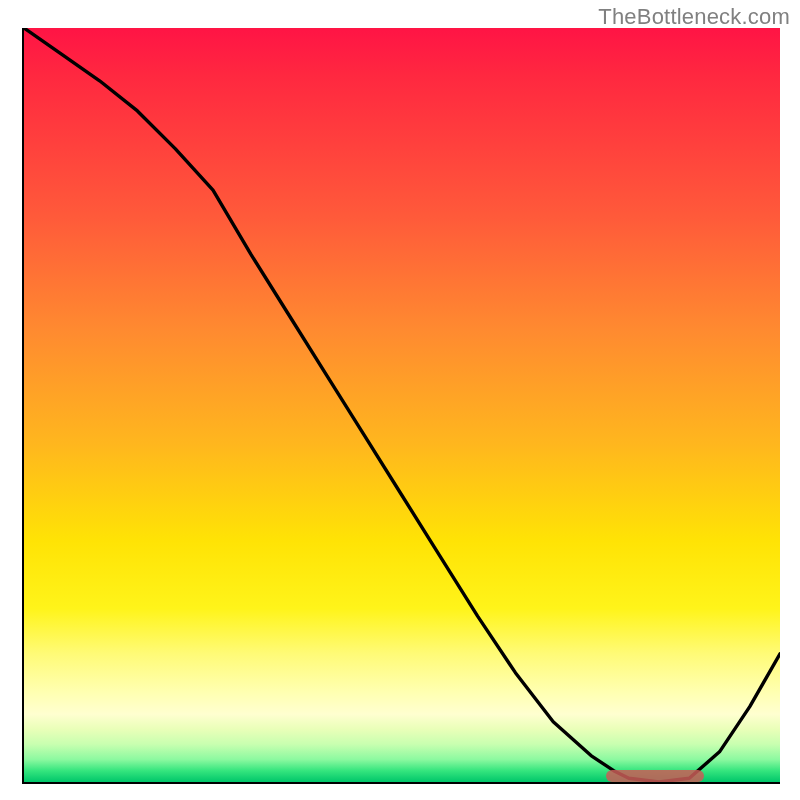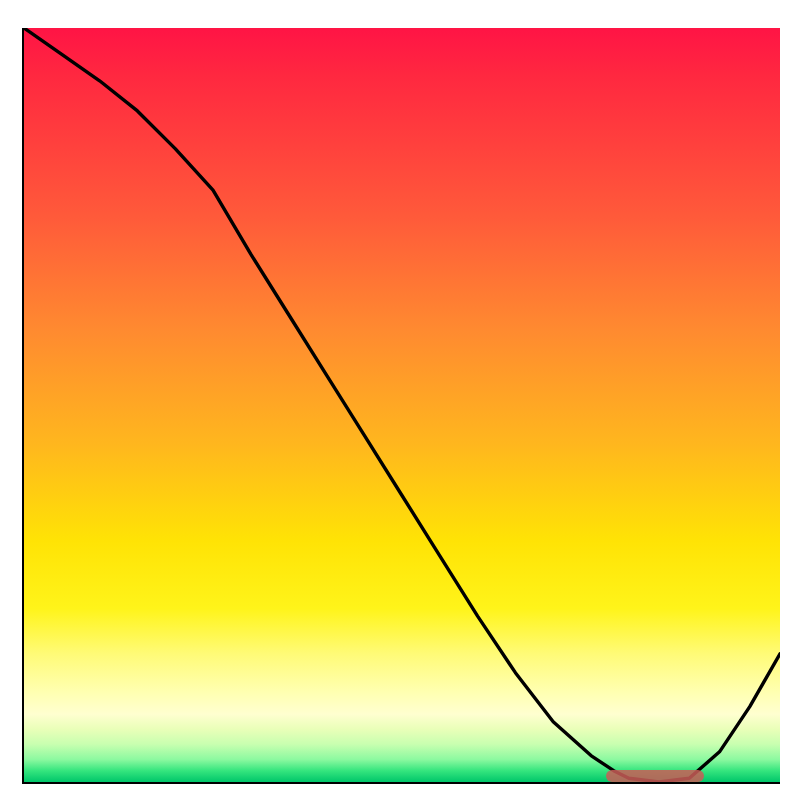--- a/index.html
+++ b/index.html
@@ -73,20 +73,21 @@
     height: 12px;
     border-radius: 6px;
     background: #c95d57;
     opacity: 0.85;
   }
 </style>
 </head>
 <body>
 
 <div class="stage">
+  <div class="attribution">TheBottleneck.com</div>
 
   <div class="plot">
     <div class="gradient-fill"></div>
 
     <svg class="curve-svg" viewBox="0 0 100 100" preserveAspectRatio="none">
       <path d="M0.00 0.00 L5.00 3.50 L10.00 7.00 L15.00 11.00 L20.00 16.00 L25.00 21.50 L30.00 30.00 L35.00 38.00 L40.00 46.00 L45.00 54.00 L50.00 62.00 L55.00 70.00 L60.00 78.00 L65.00 85.50 L70.00 92.00 L75.00 96.50 L78.00 98.50 L80.00 99.50 L84.00 100.00 L88.00 99.50 L92.00 96.00 L96.00 90.00 L100.00 83.00" fill="none" stroke="#000" stroke-width="0.45" vector-effect="" stroke-linejoin="round" stroke-linecap="round"></path>
     </svg>
 
     <div class="marker" style="left: 582.12px; width: 98.28px; top: 742.23px;"></div>
   </div>

